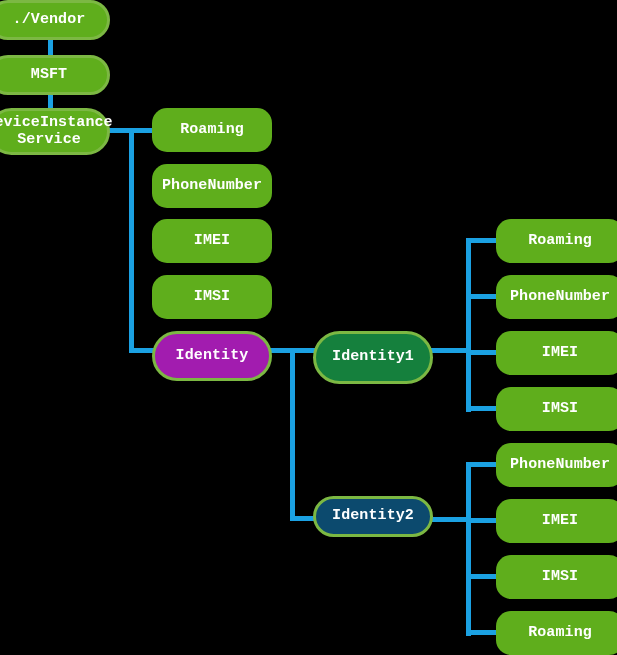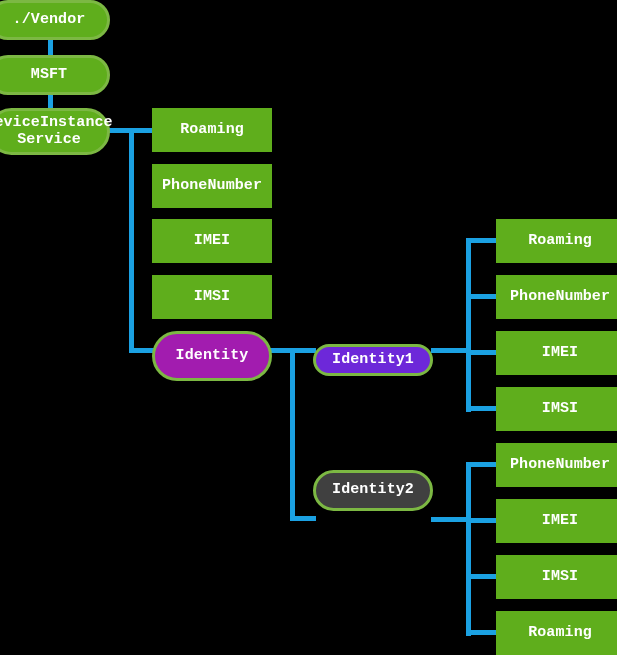--- a/index.html
+++ b/index.html
@@ -36,20 +36,21 @@
     color: #FFFFFF;
     font-size: 15px;
     font-weight: 700;
     line-height: 1.12;
     letter-spacing: 0.1px;
     background: #5FAE1C;
     white-space: pre-line;
   }
   .node.rect {
     background: #5FAE1C;
+    border-radius: 15px;
   }
   .node.pill {
     background: #5FAE1C;
     border: 3px solid #7CB843;
     border-radius: 999px;
   }
 </style>
 </head>
 <body>
 
@@ -78,22 +79,22 @@
     <div class="conn" style="left: 466px; top: 630px; width: 32px; height: 5px; background: rgb(27, 161, 226);"></div>
     <div class="node pill" style="left: -12px; top: 0px; width: 122px; height: 40px; background: rgb(95, 174, 28); color: rgb(255, 255, 255); border-color: rgb(124, 184, 67);">./Vendor</div>
     <div class="node pill" style="left: -12px; top: 55px; width: 122px; height: 40px; background: rgb(95, 174, 28); color: rgb(255, 255, 255); border-color: rgb(124, 184, 67);">MSFT</div>
     <div class="node pill" style="left: -12px; top: 108px; width: 122px; height: 47px; background: rgb(95, 174, 28); color: rgb(255, 255, 255); border-color: rgb(124, 184, 67);">DeviceInstance
 Service</div>
     <div class="node rect" style="left: 152px; top: 108px; width: 120px; height: 44px; background: rgb(95, 174, 28); color: rgb(255, 255, 255);">Roaming</div>
     <div class="node rect" style="left: 152px; top: 164px; width: 120px; height: 44px; background: rgb(95, 174, 28); color: rgb(255, 255, 255);">PhoneNumber</div>
     <div class="node rect" style="left: 152px; top: 219px; width: 120px; height: 44px; background: rgb(95, 174, 28); color: rgb(255, 255, 255);">IMEI</div>
     <div class="node rect" style="left: 152px; top: 275px; width: 120px; height: 44px; background: rgb(95, 174, 28); color: rgb(255, 255, 255);">IMSI</div>
     <div class="node pill" style="left: 152px; top: 331px; width: 120px; height: 50px; background: #a21caf; color: rgb(255, 255, 255); border-color: rgb(124, 184, 67);">Identity</div>
-    <div class="node pill" style="left: 313px; top: 344px; width: 120px; height: 32px; background: #6d28d9; color: rgb(255, 255, 255); border-color: rgb(124, 184, 67);">Identity1</div>
-    <div class="node pill" style="left: 313px; top: 470px; width: 120px; height: 41px; background: #404040; color: rgb(255, 255, 255); border-color: rgb(124, 184, 67);">Identity2</div>
+    <div class="node pill" style="left: 313px; top: 331px; width: 120px; height: 53px; background: #15803d; color: rgb(255, 255, 255); border-color: rgb(124, 184, 67);">Identity1</div>
+    <div class="node pill" style="left: 313px; top: 496px; width: 120px; height: 41px; background: #0c4a6e; color: rgb(255, 255, 255); border-color: rgb(124, 184, 67);">Identity2</div>
     <div class="node rect" style="left: 496px; top: 219px; width: 128px; height: 44px; background: rgb(95, 174, 28); color: rgb(255, 255, 255);">Roaming</div>
     <div class="node rect" style="left: 496px; top: 275px; width: 128px; height: 44px; background: rgb(95, 174, 28); color: rgb(255, 255, 255);">PhoneNumber</div>
     <div class="node rect" style="left: 496px; top: 331px; width: 128px; height: 44px; background: rgb(95, 174, 28); color: rgb(255, 255, 255);">IMEI</div>
     <div class="node rect" style="left: 496px; top: 387px; width: 128px; height: 44px; background: rgb(95, 174, 28); color: rgb(255, 255, 255);">IMSI</div>
     <div class="node rect" style="left: 496px; top: 443px; width: 128px; height: 44px; background: rgb(95, 174, 28); color: rgb(255, 255, 255);">PhoneNumber</div>
     <div class="node rect" style="left: 496px; top: 499px; width: 128px; height: 44px; background: rgb(95, 174, 28); color: rgb(255, 255, 255);">IMEI</div>
     <div class="node rect" style="left: 496px; top: 555px; width: 128px; height: 44px; background: rgb(95, 174, 28); color: rgb(255, 255, 255);">IMSI</div>
     <div class="node rect" style="left: 496px; top: 611px; width: 128px; height: 44px; background: rgb(95, 174, 28); color: rgb(255, 255, 255);">Roaming</div>
   </div>
 

